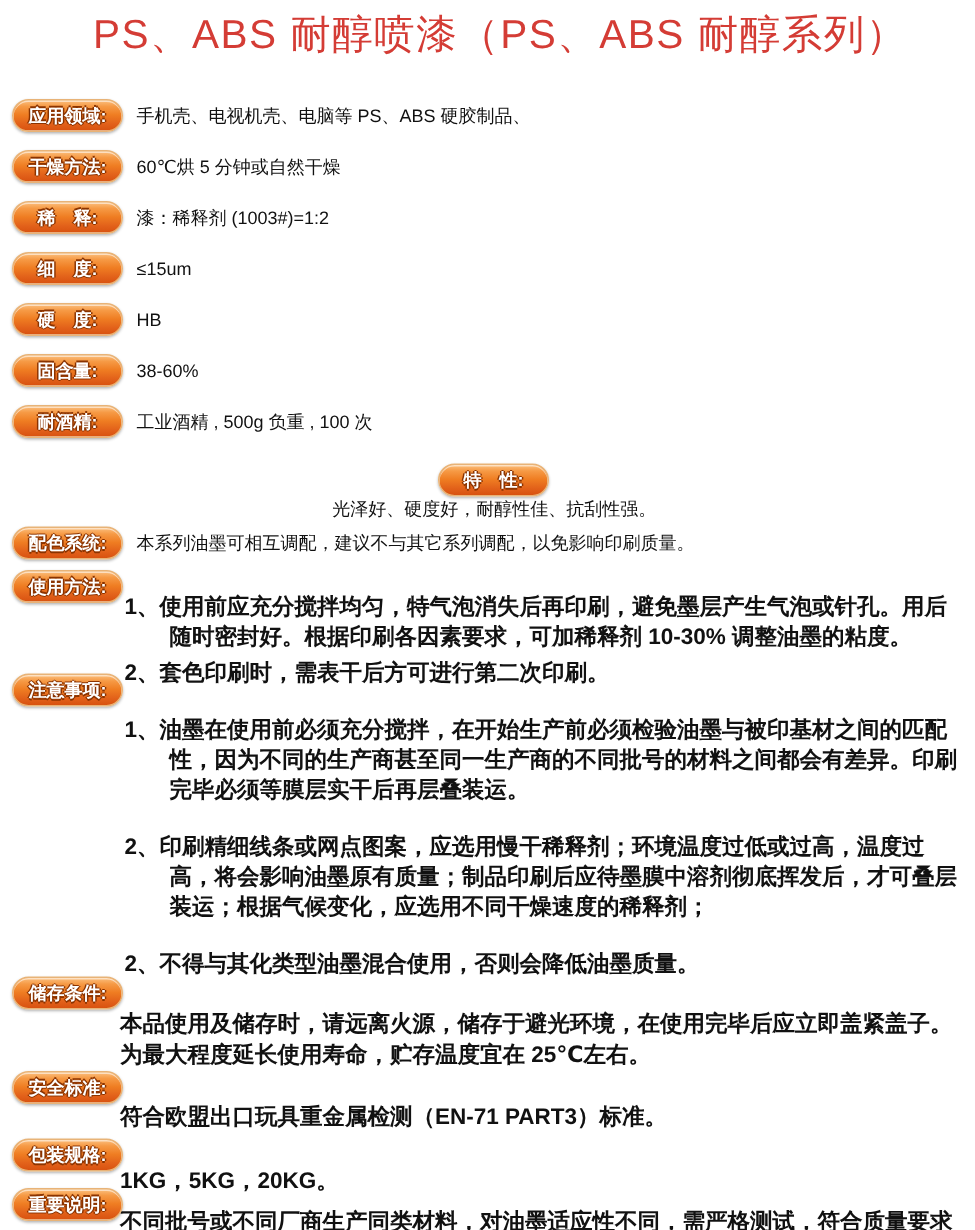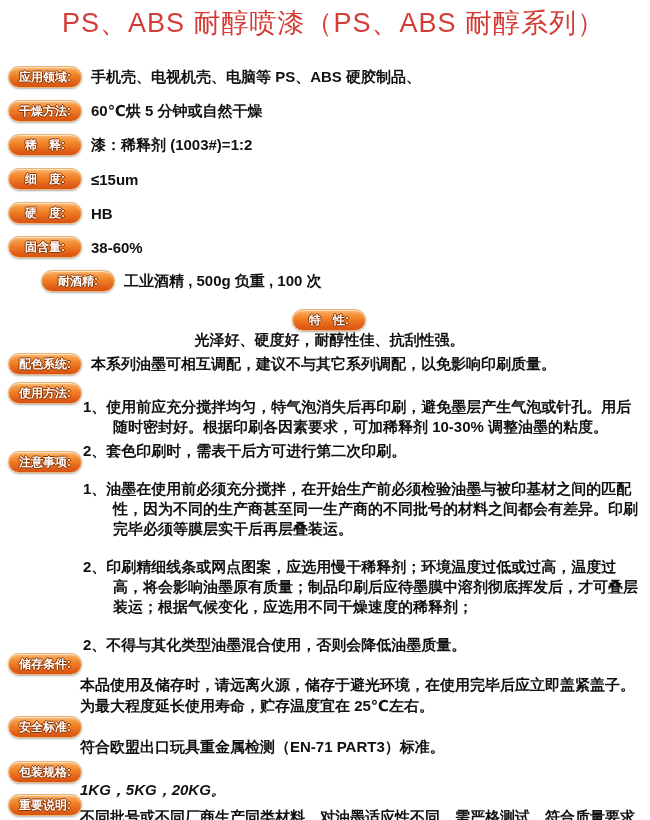--- a/index.html
+++ b/index.html
@@ -16,21 +16,21 @@
   .title {
     margin: 8px 0 0 62px;
     font-size: 27px;
     line-height: 30px;
     font-weight: 400;
     letter-spacing: 1px;
     color: var(--title, #D43C35);
   }
   .rows { margin-top: 28px; text-align: right; }
   .row { display: flex; align-items: center; margin-bottom: 12px; }
-  .row:nth-child(7) { margin-bottom: 17px; margin-left: 33px; }
+  .row:nth-child(7) { margin-bottom: 17px; }
   .row:nth-child(8) { margin-bottom: 3px; flex-direction: column; }
   .row:nth-child(9) { margin-bottom: 7px; }
   .badge {
     flex: 0 0 auto;
     width: 74px;
     height: 22px;
     margin-left: 8px;
     border-radius: 11px;
     border: 1px solid var(--badge_border, #E8B377);
     background: linear-gradient(180deg,
@@ -50,40 +50,40 @@
     font-weight: 700;
     line-height: 1;
     white-space: nowrap;
     text-shadow: -1px 0 0 var(--badge_text_outline, #8A3300),
                   1px 0 0 var(--badge_text_outline, #8A3300),
                   0 -1px 0 var(--badge_text_outline, #8A3300),
                   0 1px 0 var(--badge_text_outline, #8A3300);
   }
   .value {
     margin-left: 9px;
-    font-size: 15px;
-    font-weight: 700;
+    font-size: 12px;
+    font-weight: 400;
     white-space: nowrap;
   }
   .section { position: relative; }
   .section > .badge { position: absolute; left: 0; top: 0; align-items: center; }
   .sec-content { margin-left: 83px; width: 557px; font-size: 15px; font-weight: 700; }
   .li { line-height: 20px; padding-left: 30px; text-indent: -30px; }
   .li + .li { margin-top: 4px; }
   .para { margin-left: 80px; width: 560px; font-size: 15px; font-weight: 700; line-height: 21px; }
   .sec-usage .sec-content { padding-top: 15px; }
   .sec-notes { margin-top: -10px; }
   .sec-notes .sec-content { padding-top: 28px; }
   .sec-notes .li + .li { margin-top: 18px; }
   .sec-storage { margin-top: -2px; }
   .sec-storage .para { padding-top: 21px; }
   .sec-safety { margin-top: 0; }
   .sec-safety .para { padding-top: 20px; }
   .sec-packaging { margin-top: 4px; }
-  .sec-packaging .para { padding-top: 18px; font-style: italic; }
+  .sec-packaging .para { padding-top: 18px; }
   .sec-important { margin-top: -6px; }
   .sec-important .para { padding-top: 12px; }
 </style>
 </head>
 <body>
 
 <div class="page">
 
   <h1 class="title">PS、ABS 耐醇喷漆（PS、ABS 耐醇系列）</h1>
 

